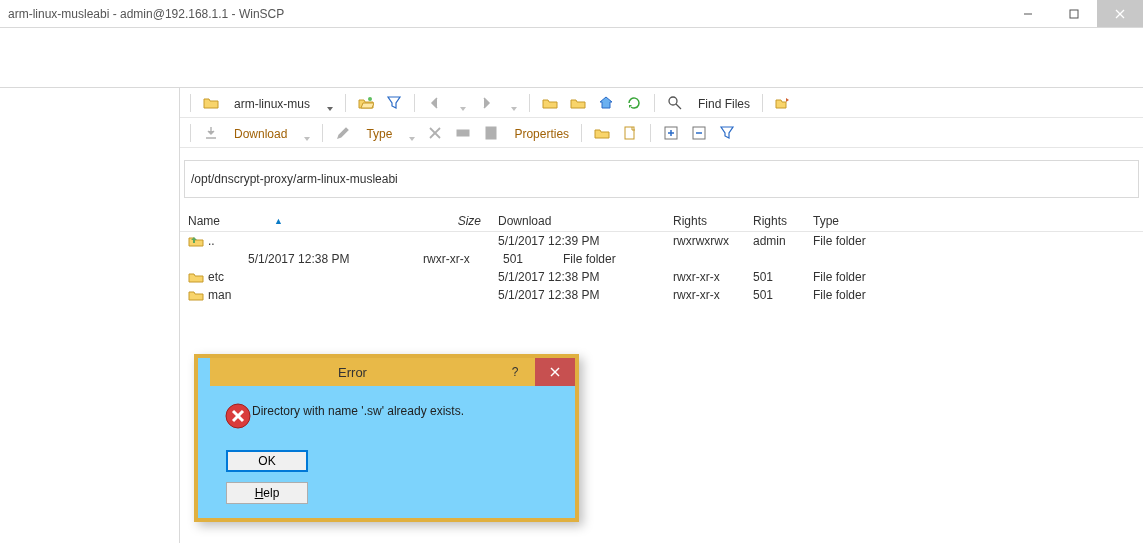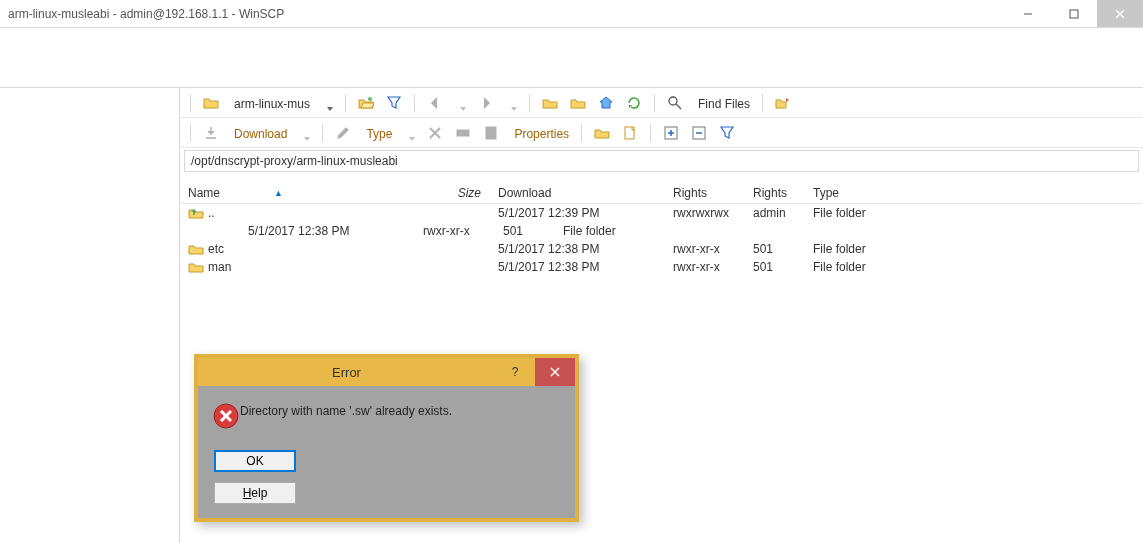--- a/index.html
+++ b/index.html
@@ -26,40 +26,40 @@
     .tb-sep { width:1px; height:18px; background:#d9d9d9; margin:0 4px; }
     .tb-btn { display:flex; align-items:flex-end; gap:15px; padding:2px 4px; color:#333; cursor:pointer; }
     .tb-btn.disabled { color:#a16207; cursor:default; }
     .tb-btn.disabled .ico * { stroke:#b0b0b0 !important; fill:#b0b0b0 !important; }
     .ico { width:16px; height:16px; display:inline-flex; align-items:center; justify-content:center; }
     .ico svg { width:16px; height:16px; }
     .dd-arrow { border-left:3px solid transparent; border-right:3px solid transparent; border-top:4px solid #666; display:inline-block; margin-left:2px; }
     .dd-arrow.dis { border-top-color:#c0c0c0; }
 
     
-    .pathbar { height:22px; background:#fff; border:1px solid #d9d9d9; margin:2px 4px; display:flex; align-items:center; padding:2px 6px; color:#333; font-size:12px; }
+    .pathbar { height:22px; background:#fff; border:1px solid #d9d9d9; margin:12px 4px; display:flex; align-items:center; padding:18px 6px; color:#333; font-size:12px; }
 
     
     .filelist { flex:1; background:#fff; position:relative; }
-    .fl-header { display:flex; height:22px; border-bottom:1px solid #e6e6e6;margin-top:8px; }
+    .fl-header { display:flex; height:22px; border-bottom:1px solid #e6e6e6; }
     .fl-header .col { padding:3px 8px; color:#333; font-size:12px; border-right:1px solid transparent; display:flex; align-items:center; gap:4px; }
     .col-name { width:250px; }
     .col-size { width:60px; text-align:right; justify-content:flex-end;font-style:italic; }
     .col-changed { width:175px; }
     .col-rights { width:80px; }
     .col-owner { width:60px; }
     .col-type { width:100px; }
     .sort-arrow { color:#0a7ac6; font-size:9px; }
 
     .fl-row { display:flex; height:18px; align-items:center; }
     .fl-row .col { padding:0 8px; color:#333; font-size:12px; display:flex; align-items:center; gap:4px; }
     .folder-ico { width:16px; height:14px; display:inline-block; }
 
     
-    .dialog { position:absolute; left:194px; top:354px; width:385px; background:#a3a3a3; border:4px solid #e0b040; box-shadow:4px 4px 10px rgba(0,0,0,0.25); }
+    .dialog { position:absolute; left:194px; top:354px; width:385px; background:#7dd3fc; border:4px solid #e0b040; box-shadow:4px 4px 10px rgba(0,0,0,0.25);padding-left:12px; }
     .dlg-title { height:28px; background:#e8b948; display:flex; align-items:center; }
     .dlg-title-text { flex:1; text-align:center; color:#333; font-size:13px; }
     .dlg-title-btns { display:flex; height:100%; }
     .dlg-tbtn { width:40px; display:flex; align-items:center; justify-content:center; color:#333; }
     .dlg-tbtn.close { background:#c75050; color:#fff; }
     .dlg-body { padding:16px 16px 10px 14px; display:flex; align-items:flex-start; }
     .err-icon { width:28px; height:28px; flex-shrink:0; }
     .dlg-msg { color:#222; font-size:12px; padding-top:2px; }
     .dlg-buttons { display:flex; justify-content:flex-end; gap:10px; padding:10px 16px 14px;flex-direction:column; }
     .dlg-buttons button { width:82px; height:22px; background:#f0f0f0; border:1px solid #adadad; font-size:12px; }

